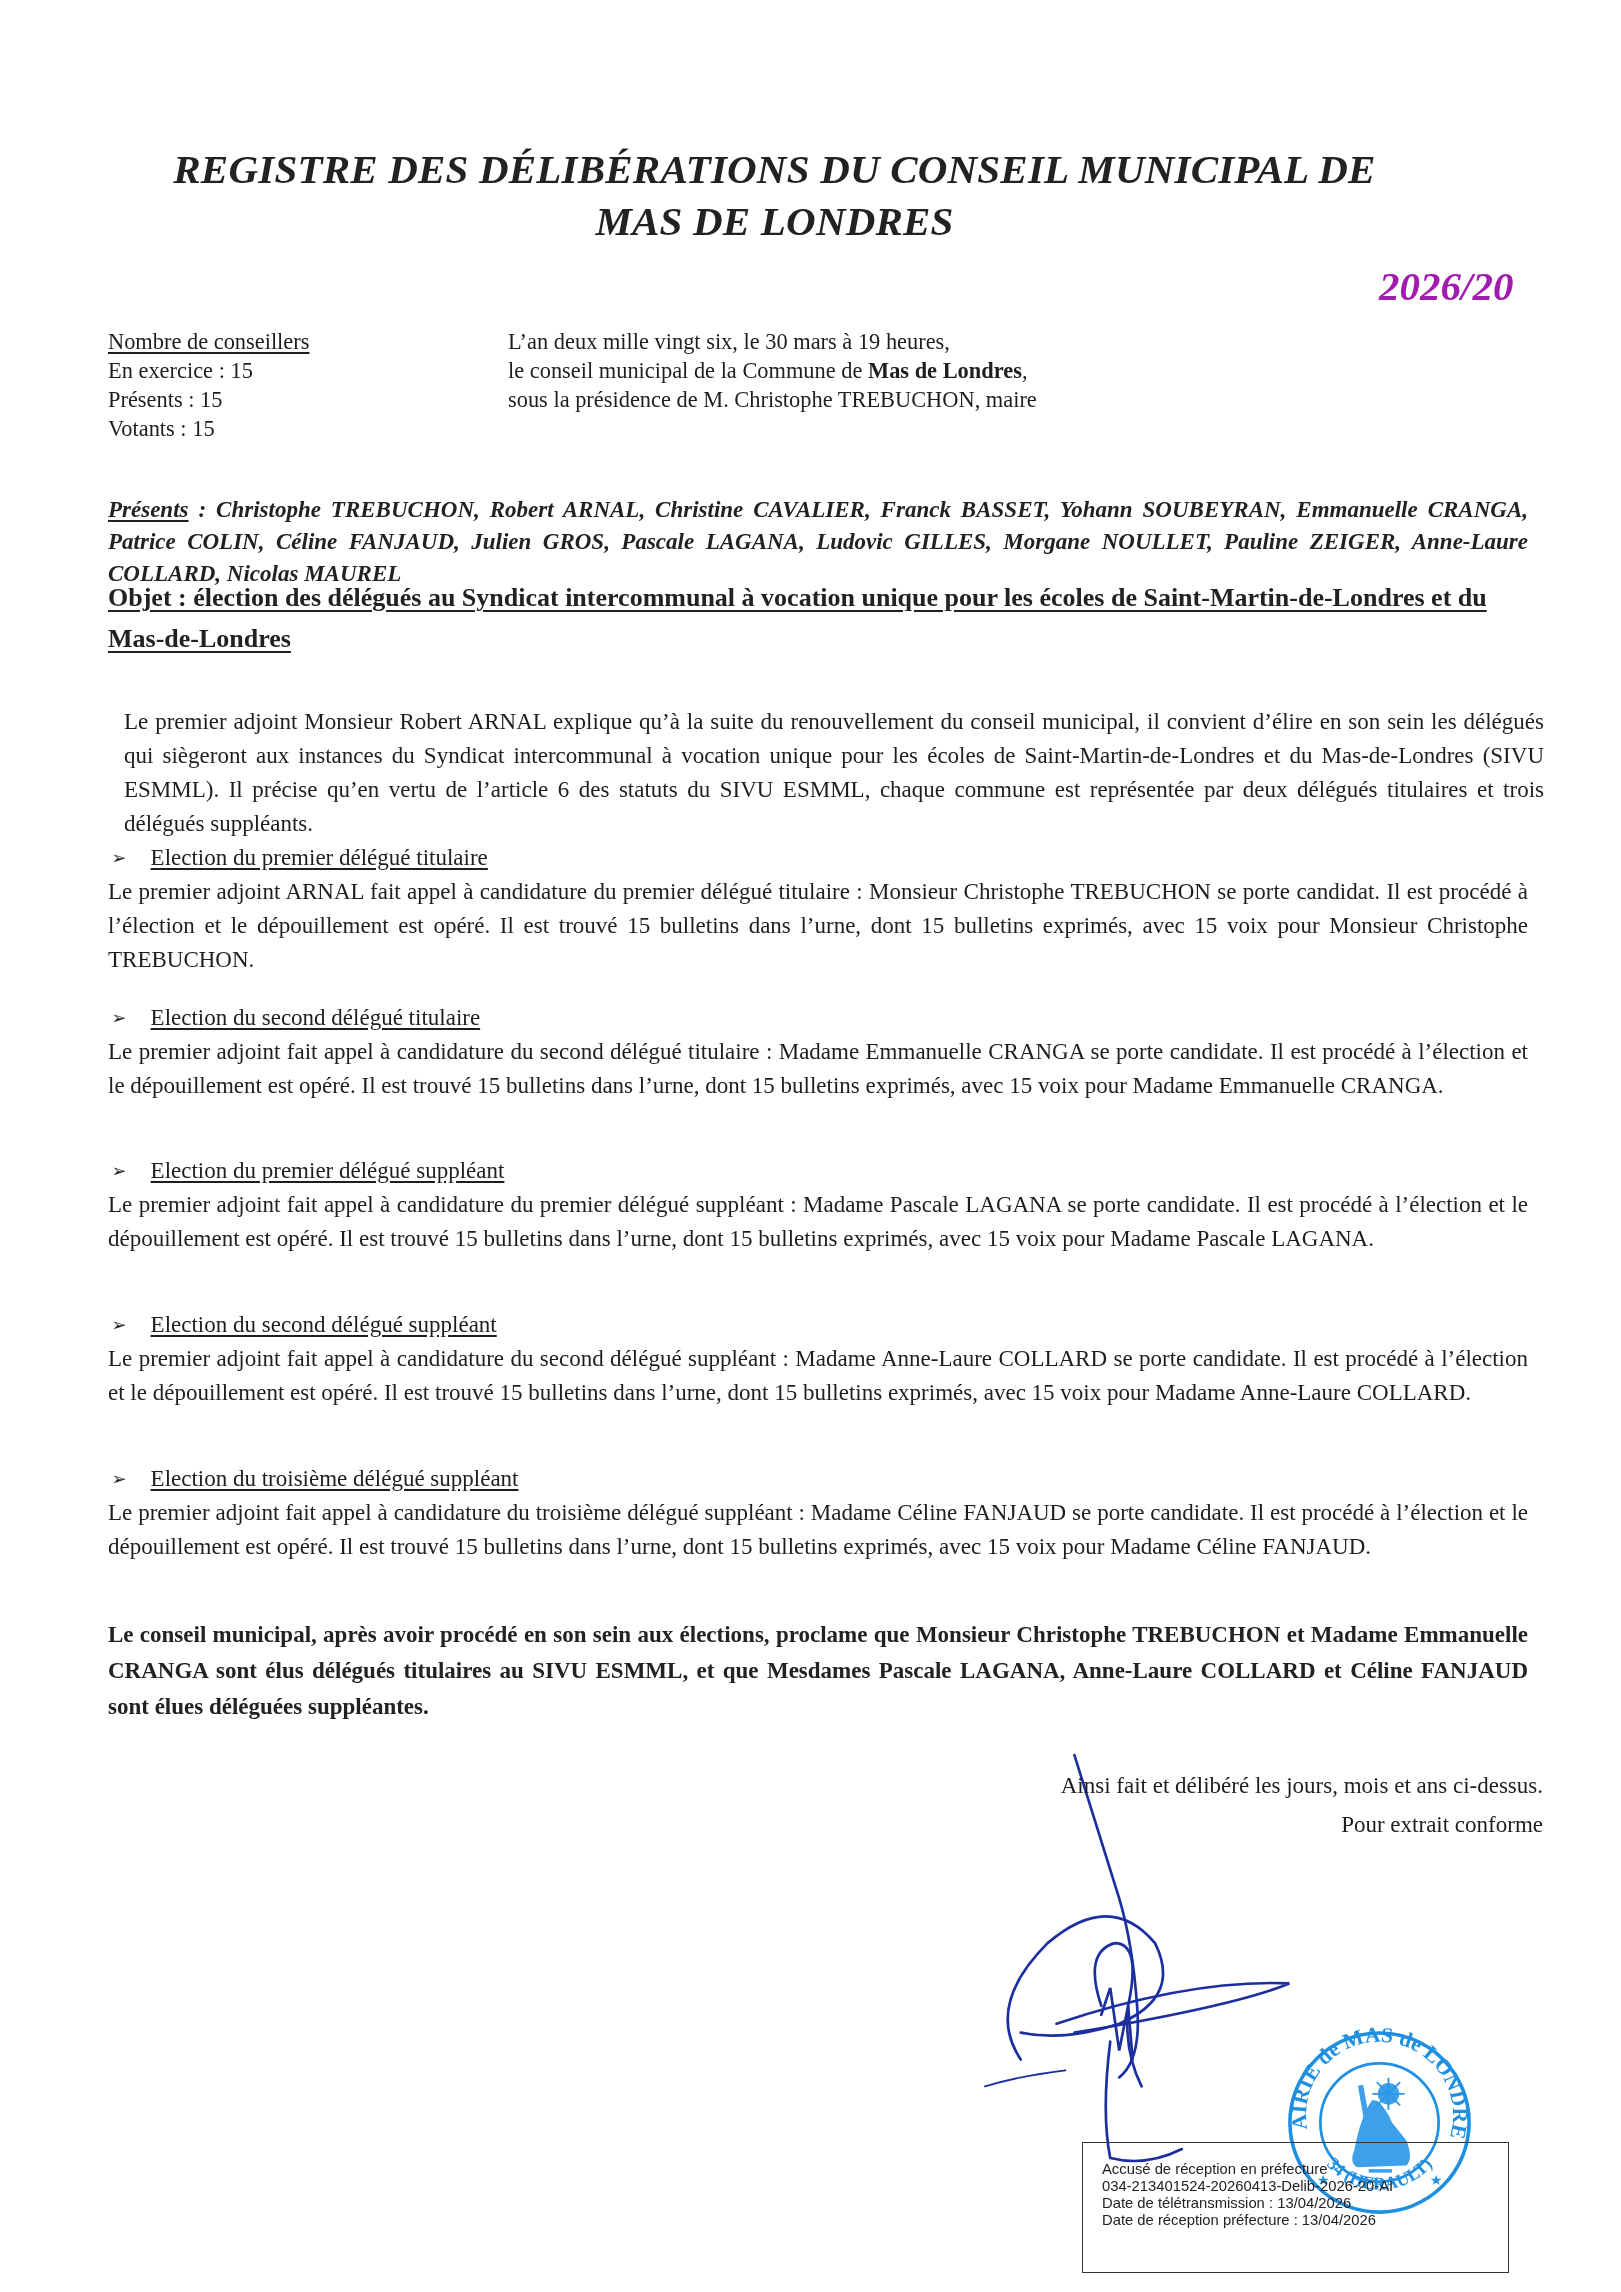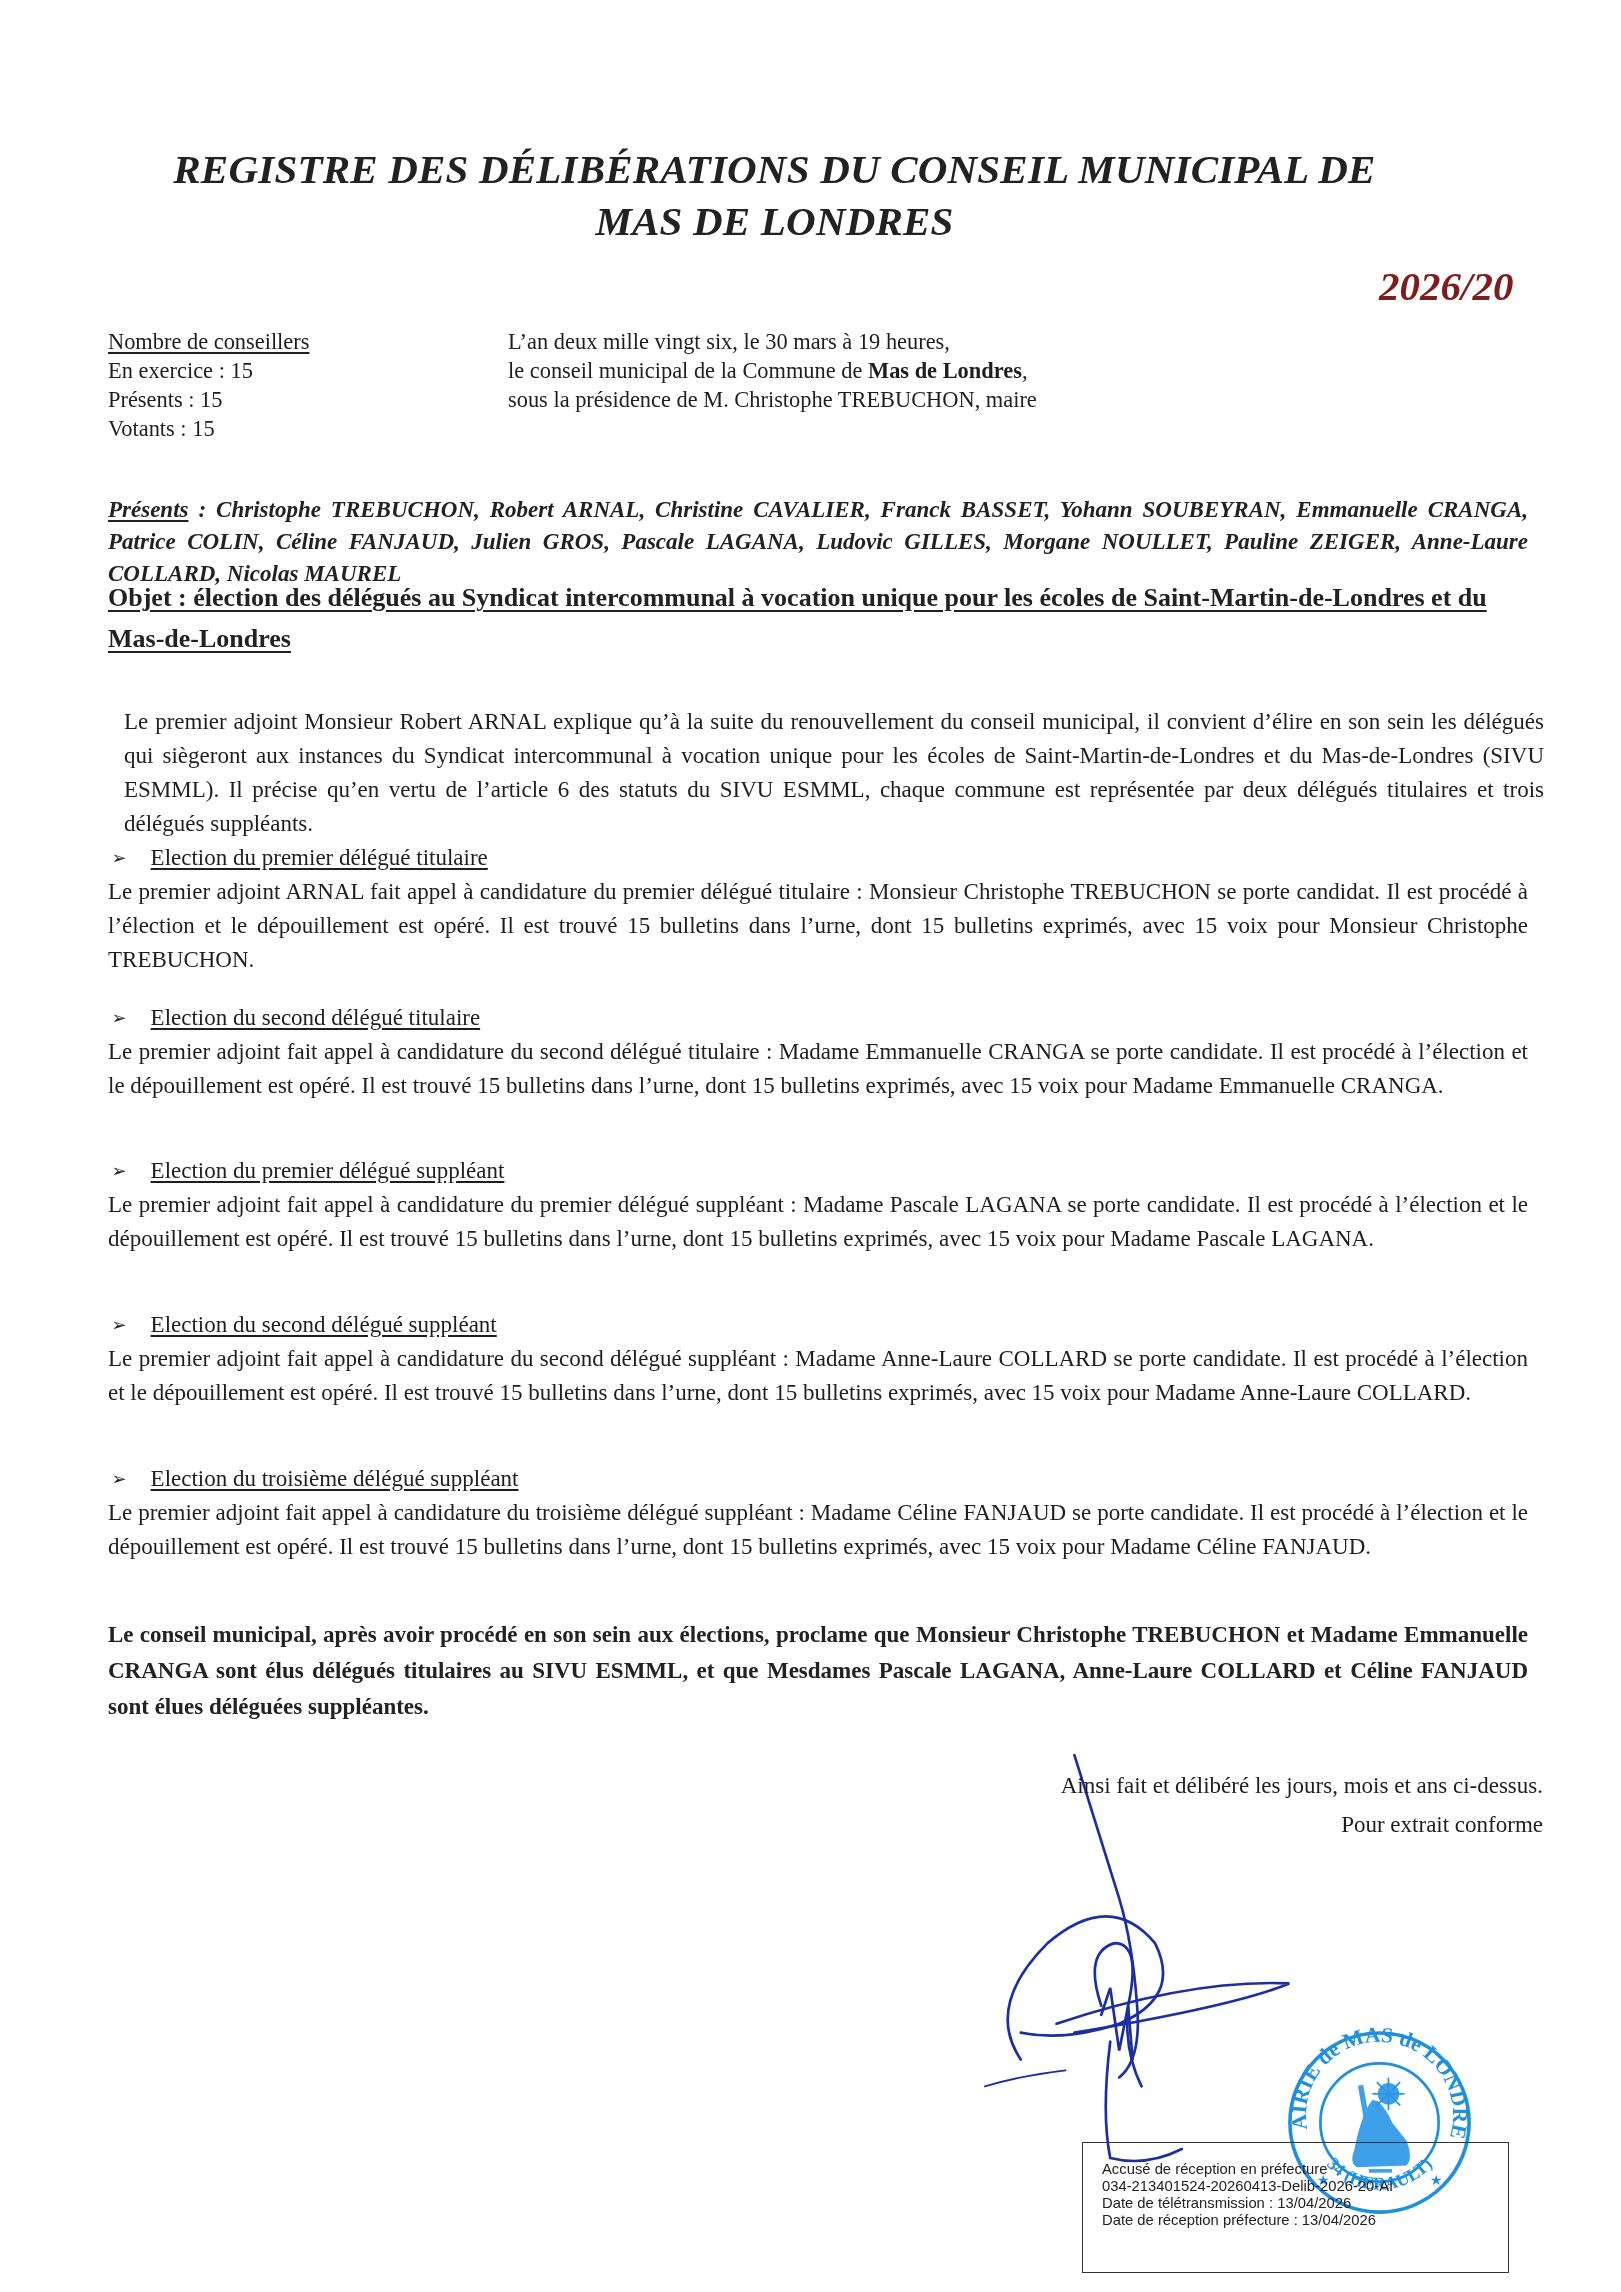--- a/index.html
+++ b/index.html
@@ -3,21 +3,21 @@
 <meta charset="utf-8">
 <style>
   html, body { margin: 0; padding: 0; background: #ffffff; }
   body { width: 1621px; height: 2293px; position: relative; overflow: hidden;
          font-family: "Liberation Serif", "DejaVu Serif", serif; color: #1e1e1e; }
   .abs { position: absolute; }
   .title { left: 0; width: 1621px; text-align: center; font-weight: bold; font-style: italic;
            font-size: 41px; letter-spacing: 0.2px; color: #222; line-height: 52px; }
   .title.l1 { top: 143px; left: -36px; }
   .title.l2 { top: 195px; left: -36px; }
-  .number { left: 1379px; top: 262px; font-size: 41px; font-weight: bold; font-style: italic; color: #7f1d1d; }
+  .number { left: 1379px; top: 262px; font-size: 41px; font-weight: bold; font-style: italic; color: #a21caf; }
   .counts { left: 108px; top: 327px; font-size: 22.4px; line-height: 29px; }
   .counts .hdr { text-decoration: underline; text-underline-offset: 2.7px; }
   .session { left: 508px; top: 327px; font-size: 22.4px; line-height: 29px; }
   .session b { font-weight: bold; }
   .presents { left: 108px; top: 462px; width: 1420px; font-size: 23px; line-height: 32px;
               font-style: italic; font-weight: bold; text-align: justify; color: #222; margin-top: 32px; }
   .presents .lbl { text-decoration: underline; text-underline-offset: 2.7px; }
   .objet { left: 108px; top: 577px; width: 1420px; font-size: 26px; line-height: 41px; font-weight: bold;
            text-decoration: underline; text-decoration-thickness: 1.8px; text-underline-offset: 3.6px; color: #222; }
   .para { left: 124px; width: 1420px; font-size: 23px; line-height: 34px; text-align: justify; }

